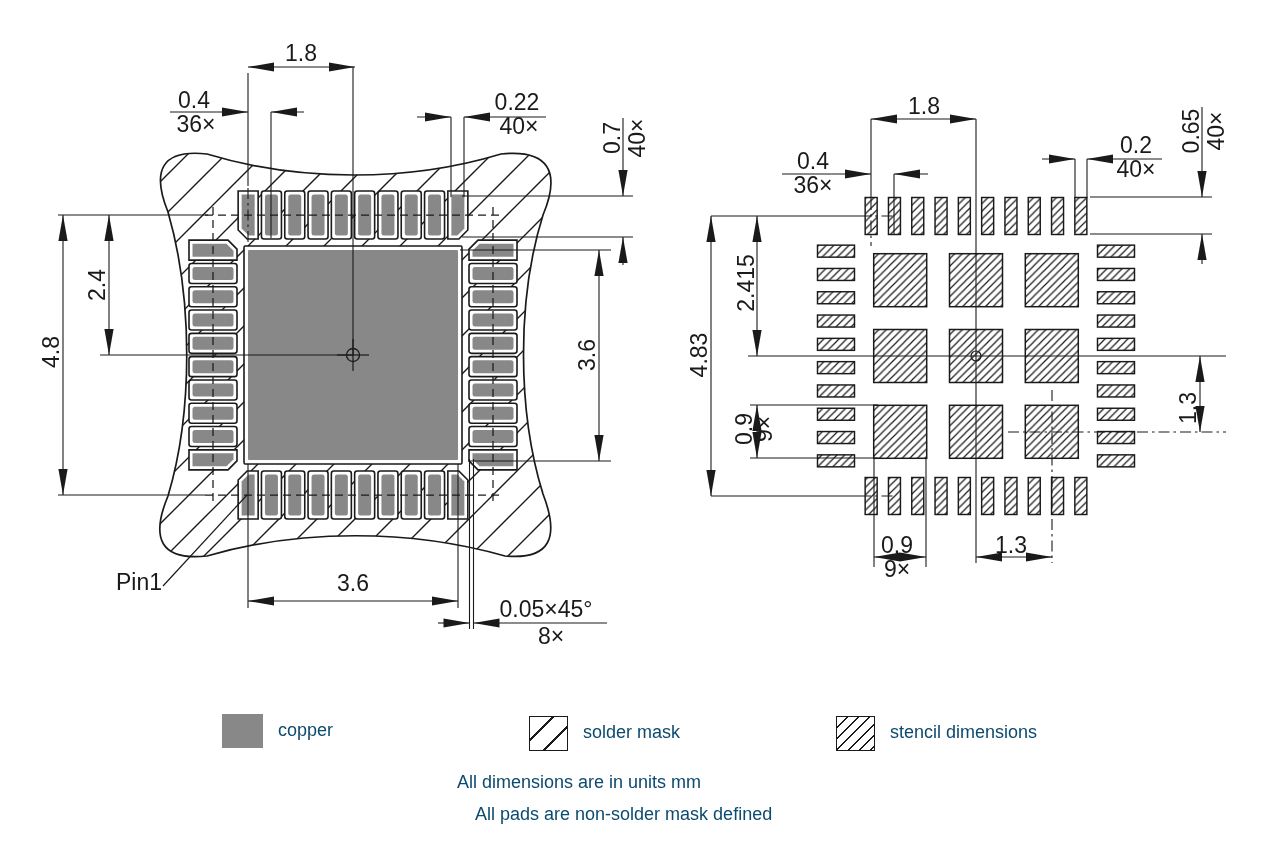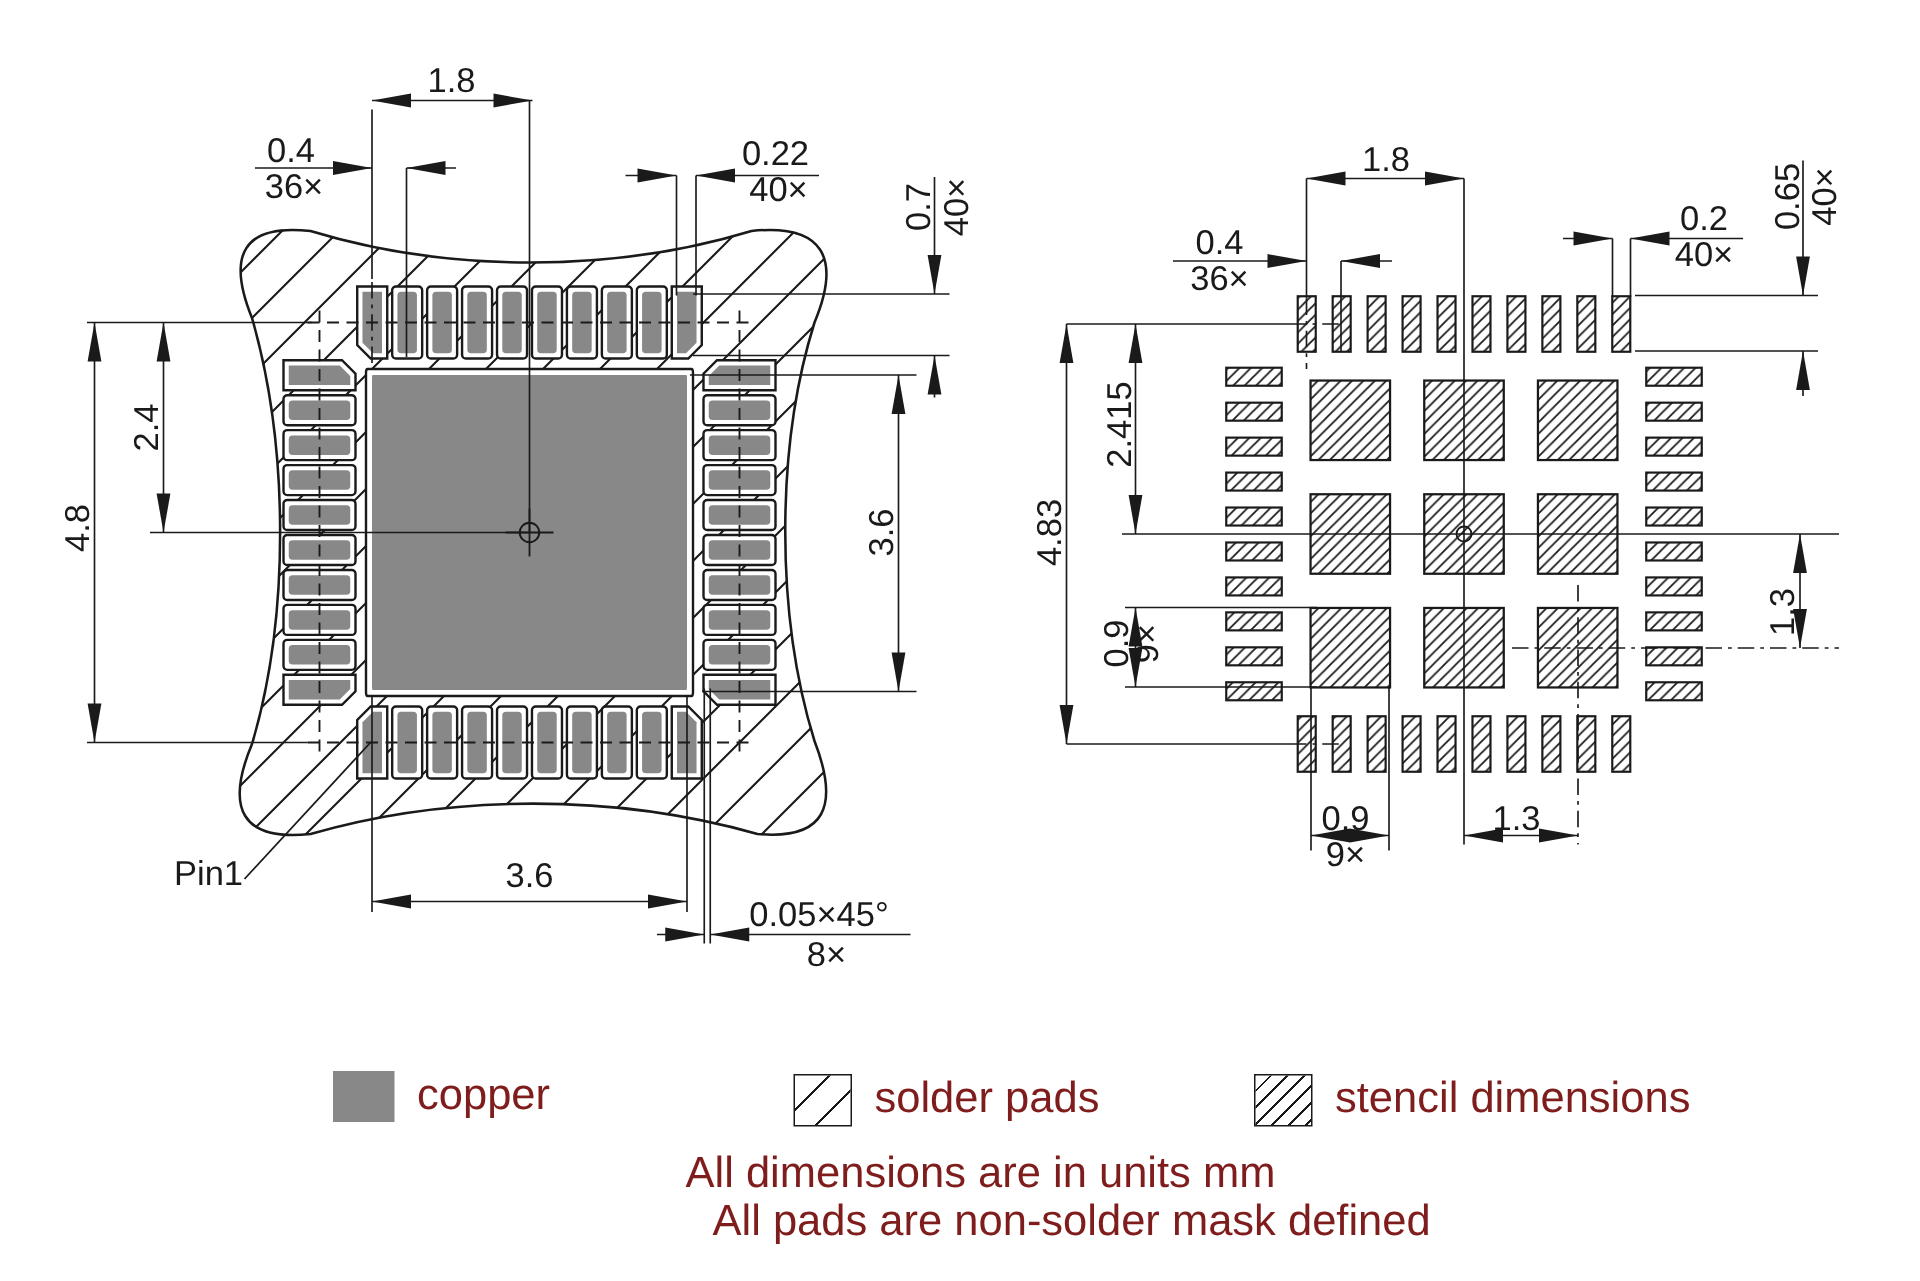--- a/index.html
+++ b/index.html
@@ -1,21 +1,21 @@
 <!DOCTYPE html>
 <html><head>
 <meta charset="utf-8">
 <style>
   html,body{margin:0;padding:0;background:#fff;}
   #page{position:relative;width:1280px;height:854px;background:#fff;overflow:hidden;
-        font-family:"Liberation Sans",sans-serif;color:#7f1d1d;}
+        font-family:"Liberation Sans",sans-serif;color:#0c4a6e;}
   #drawings{position:absolute;left:0;top:0;}
   svg text{font-family:"Liberation Sans",sans-serif;fill:#1a1a1a;}
   .legend-swatch{position:absolute;box-sizing:border-box;}
-  .legend-label,.note-line{position:absolute;font-size:29px;line-height:28px;white-space:nowrap;}
+  .legend-label,.note-line{position:absolute;font-size:18px;line-height:28px;white-space:nowrap;}
   .sw-copper{width:41px;height:34px;}
   .sw-mask{width:39px;height:35px;border:1.6px solid #1a1a1a;
     background:repeating-linear-gradient(135deg,#ffffff 0 15.5px,#1a1a1a 15.5px 17px);}
   .sw-stencil{width:39px;height:35px;border:1.6px solid #1a1a1a;
     background:repeating-linear-gradient(135deg,#ffffff 0 6.6px,#1a1a1a 6.6px 8px);}
 </style>
 </head>
 <body>
 
 <div id="page">
@@ -361,21 +361,21 @@
             <text text-anchor="middle" font-size="23" x="1011" y="553">1.3</text>
           </g>
         </g>
       </svg></div>
 
   <div>
     <div class="legend-swatch sw-copper" style="left: 222px; top: 714px; background: rgb(136, 136, 136);"></div>
     <div class="legend-label" style="left:278px;top:716px;">copper</div>
 
     <div class="legend-swatch sw-mask" style="left:529px;top:716px;"></div>
-    <div class="legend-label" style="left:583px;top:718px;">solder pads</div>
+    <div class="legend-label" style="left:583px;top:718px;">solder mask</div>
 
     <div class="legend-swatch sw-stencil" style="left:836px;top:716px;"></div>
     <div class="legend-label" style="left:890px;top:718px;">stencil dimensions</div>
   </div>
 
   <div>
     <div class="note-line" style="left:457px;top:768px;">All dimensions are in units mm</div>
     <div class="note-line" style="left:475px;top:800px;">All pads are non-solder mask defined</div>
   </div>
 </div>

